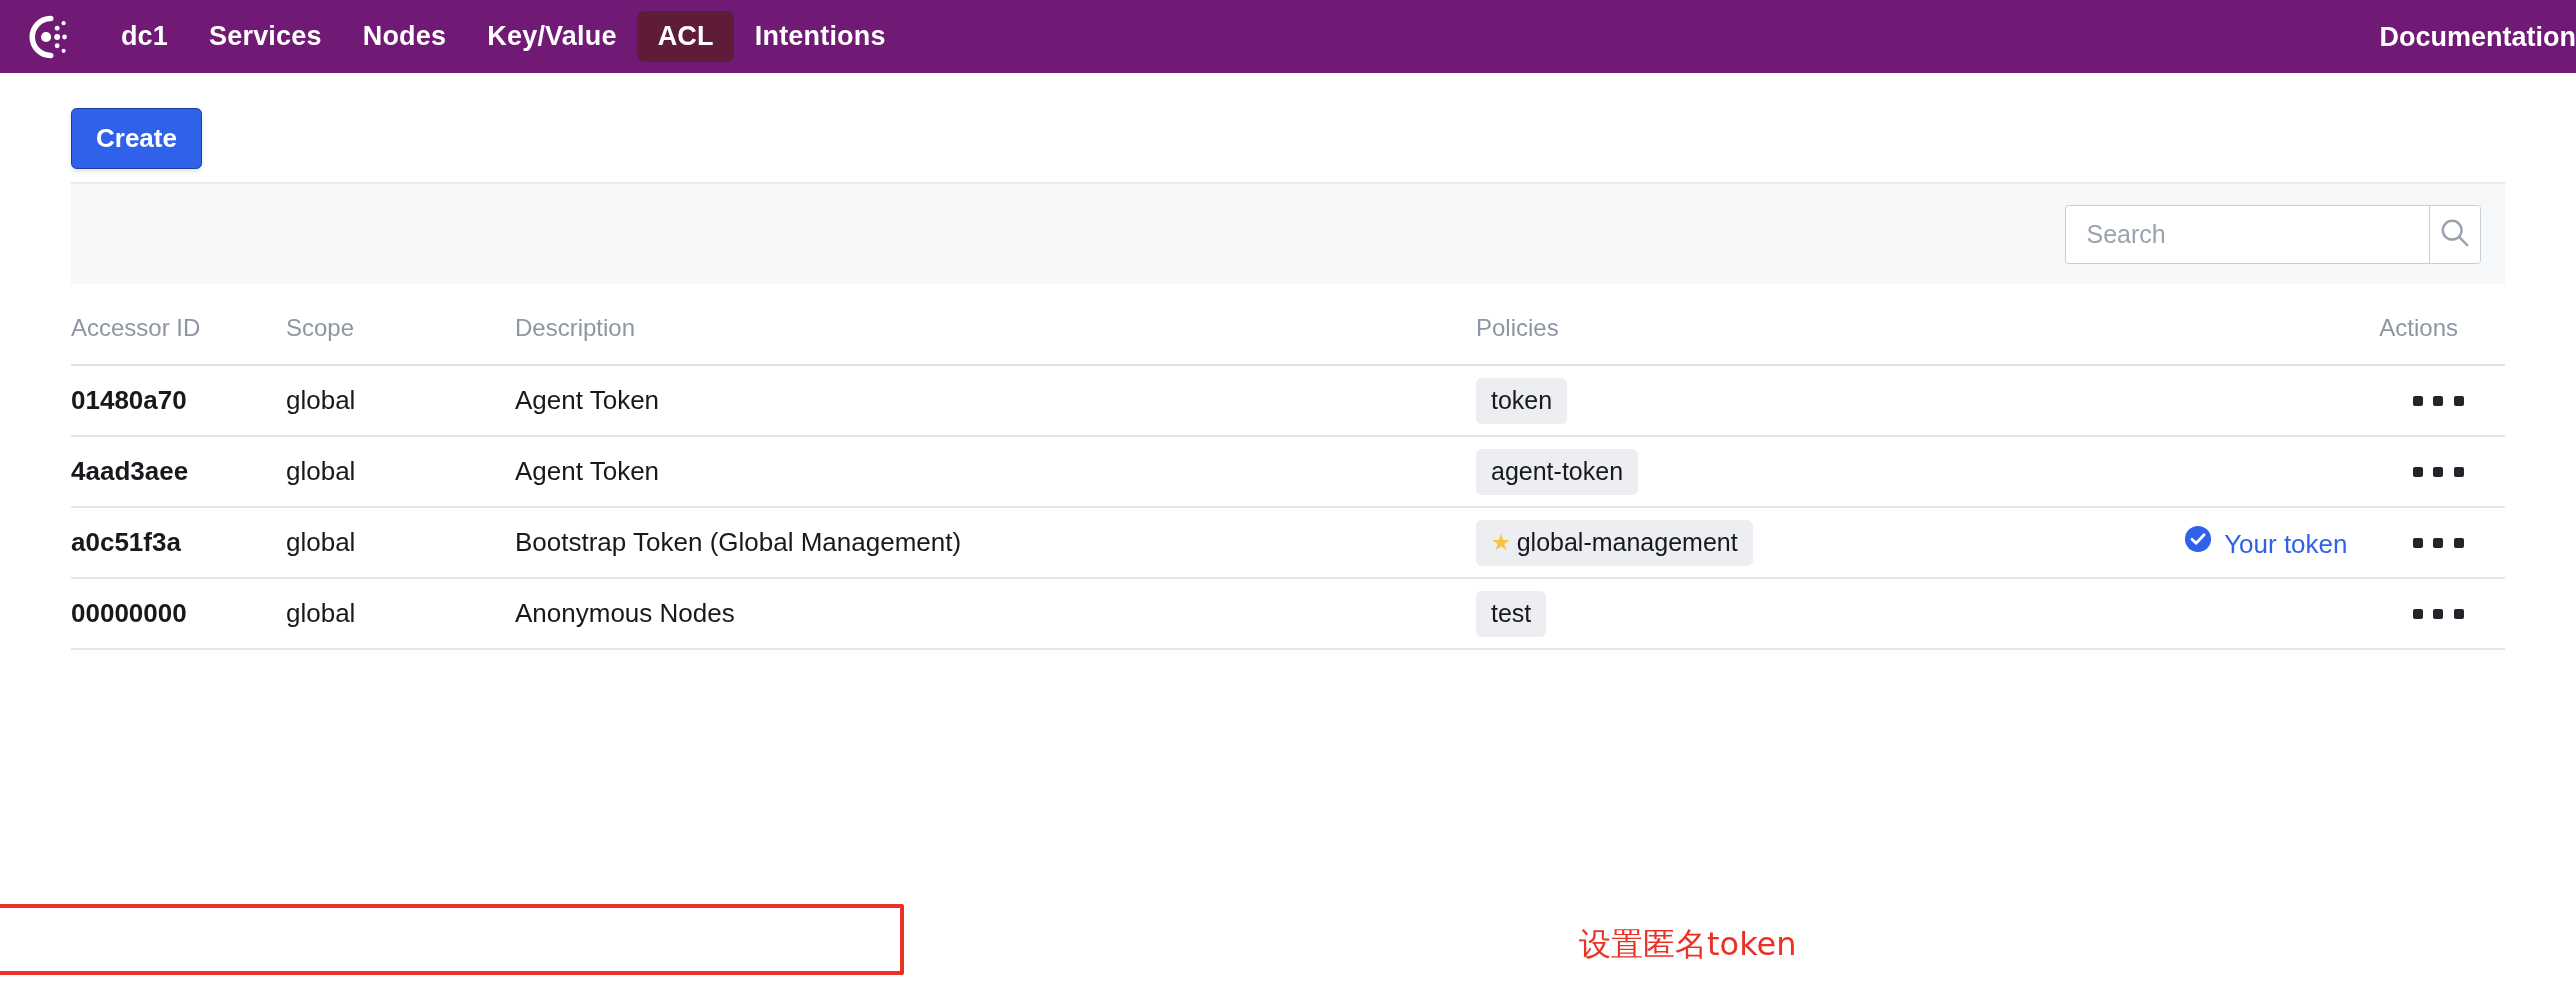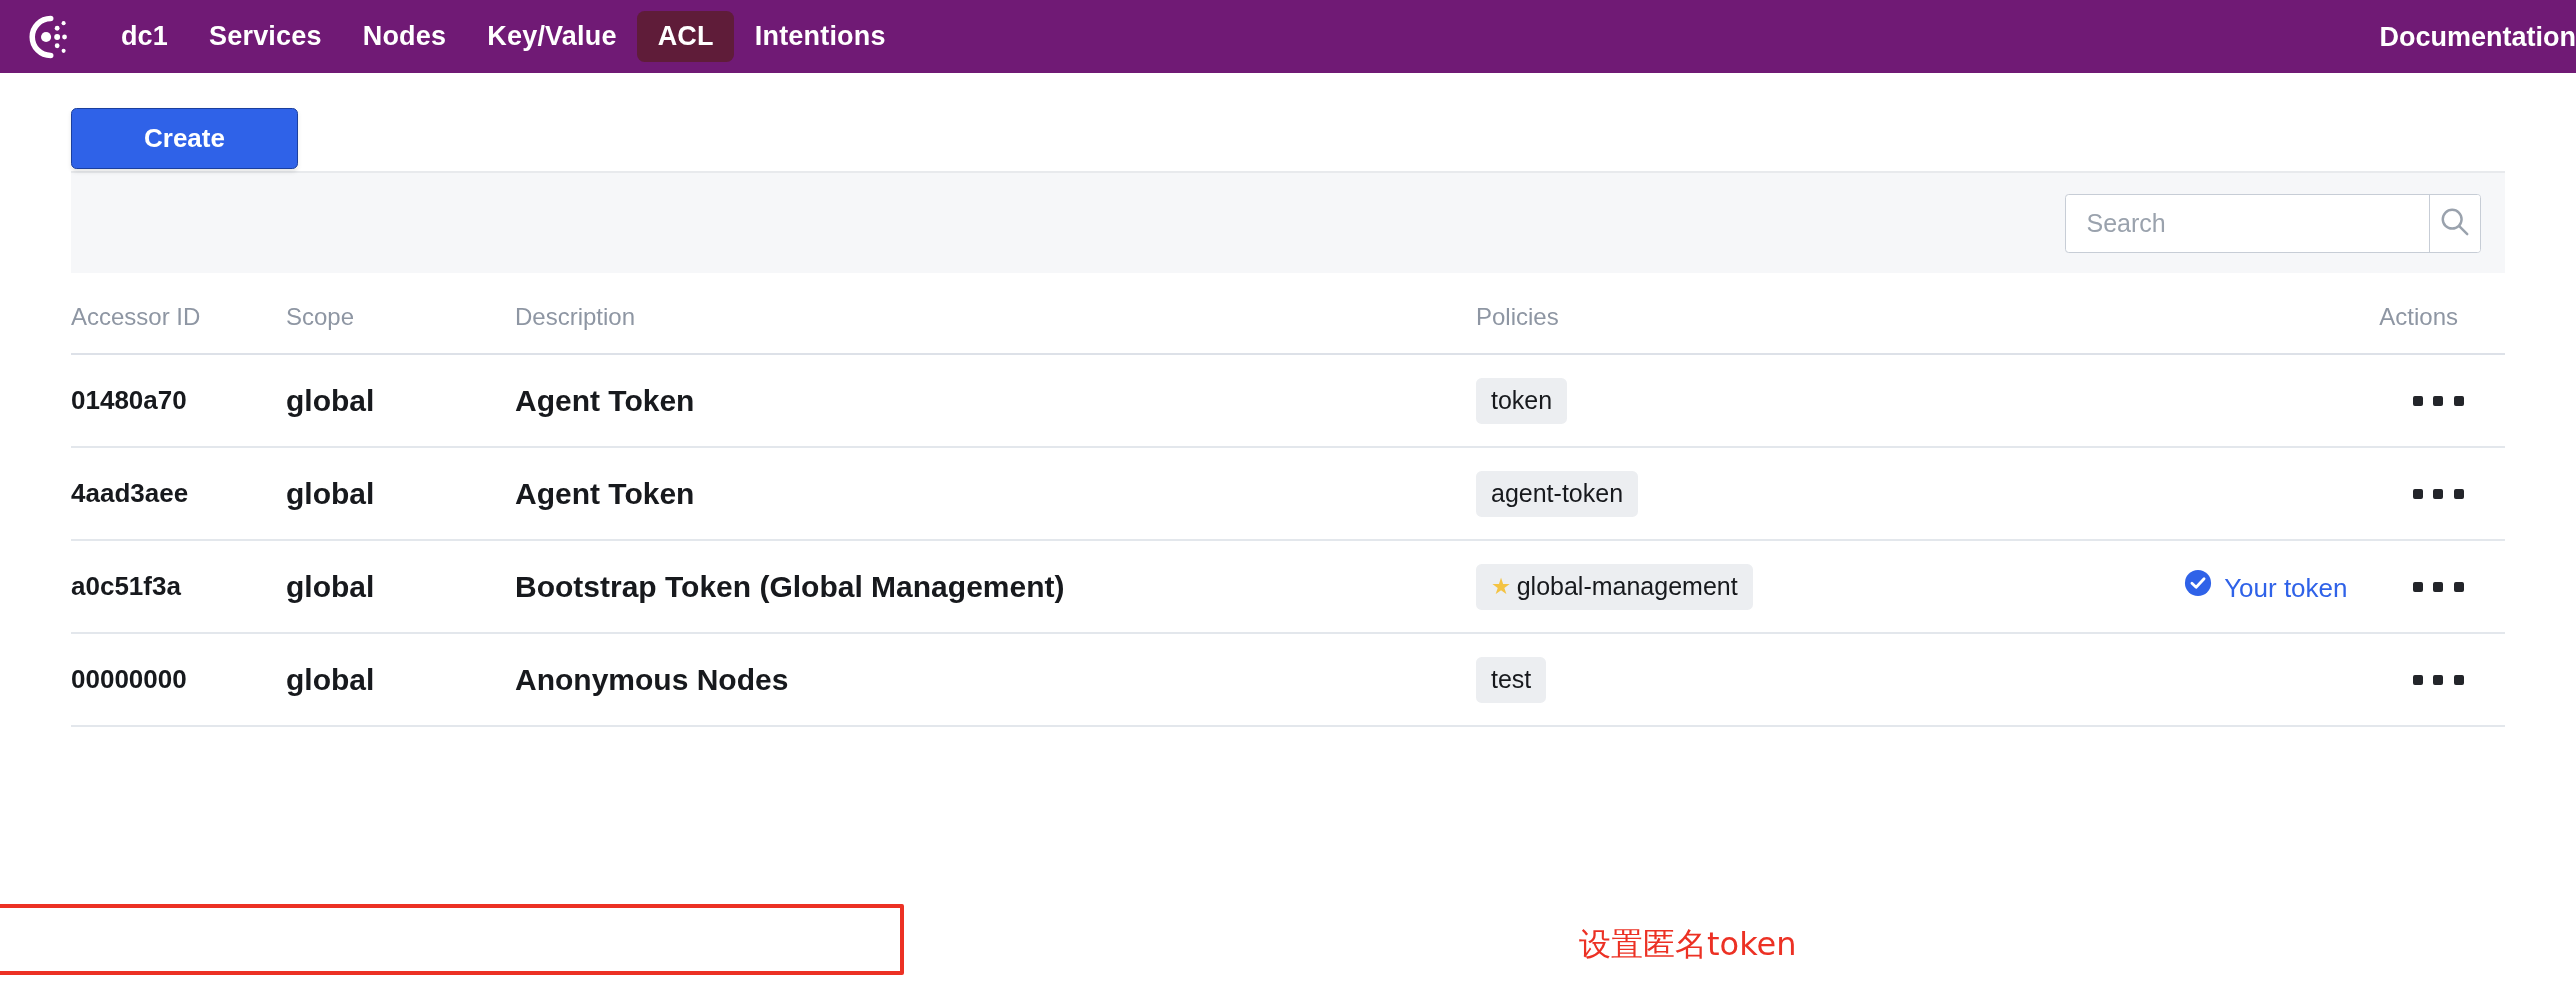--- a/index.html
+++ b/index.html
@@ -106,28 +106,28 @@
   .tab.active::after {
     content: "";
     position: absolute;
     left: 0;
     right: 0;
     bottom: -2.8px;
     height: 5.6px;
     background: #8d3056;
   }
   .create-btn {
-    margin-bottom: 2px;
+    margin-bottom: 13px;
     background: #2f62e8;
     border: 1.9px solid #1b3f9e;
     border-radius: 5.6px;
     color: #ffffff;
     font-size: 26px;
     font-weight: 700;
-    padding: 14px 72px;
+    padding: 14px 24px;
     cursor: pointer;
     box-shadow: 0 2.8px 4.7px rgba(0,0,0,0.10);
   }
 
   
   .toolbar {
     background: #f6f7f9;
     height: 100px;
     display: flex;
     align-items: center;
@@ -172,39 +172,39 @@
     text-align: left;
     font-size: 24px;
     font-weight: 400;
     color: #8e96a3;
     padding: 30px 0 22.4px 0;
     border-bottom: 2.8px solid #dde1e8;
   }
   .table td {
     padding: 0;
     border-bottom: 2.8px solid #e3e7ec;
-    height: 93px;
+    height: 71px;
     vertical-align: middle;
   }
   .col-accessor { width: 215px; }
   .col-scope    { width: 229px; }
   .col-desc     { width: 961px; }
   .col-policies { width: 653px; }
   .col-actions  { width: auto; text-align: right; }
   th.col-actions { text-align: right; padding-right: 47px; }
 
   .cell-accessor {
     font-size: 26px;
     font-weight: 700;
     color: #17191d;
   }
   .cell-text {
-    font-size: 30px;
+    font-size: 26px;
     color: #17191d;
-    font-weight: 700;
+    font-weight: 400;
   }
   .policy-chip {
     display: inline-flex;
     align-items: center;
     gap: 5.6px;
     background: #eceef1;
     border-radius: 5.6px;
     padding: 8.4px 15px;
     font-size: 25px;
     color: #17191d;

